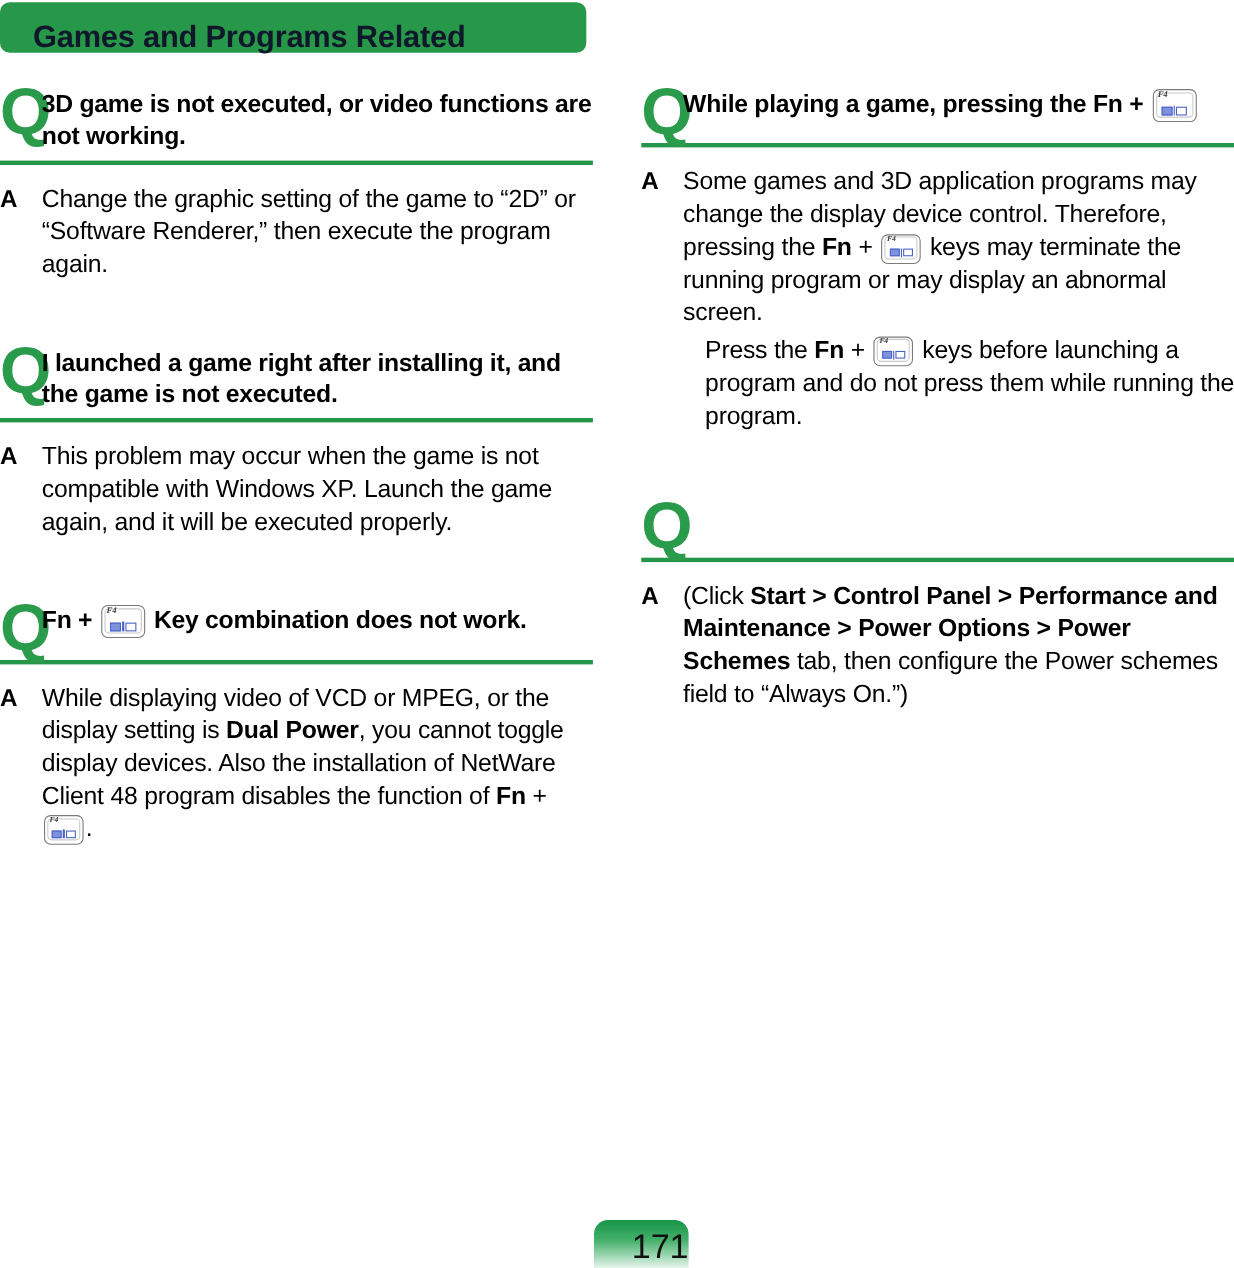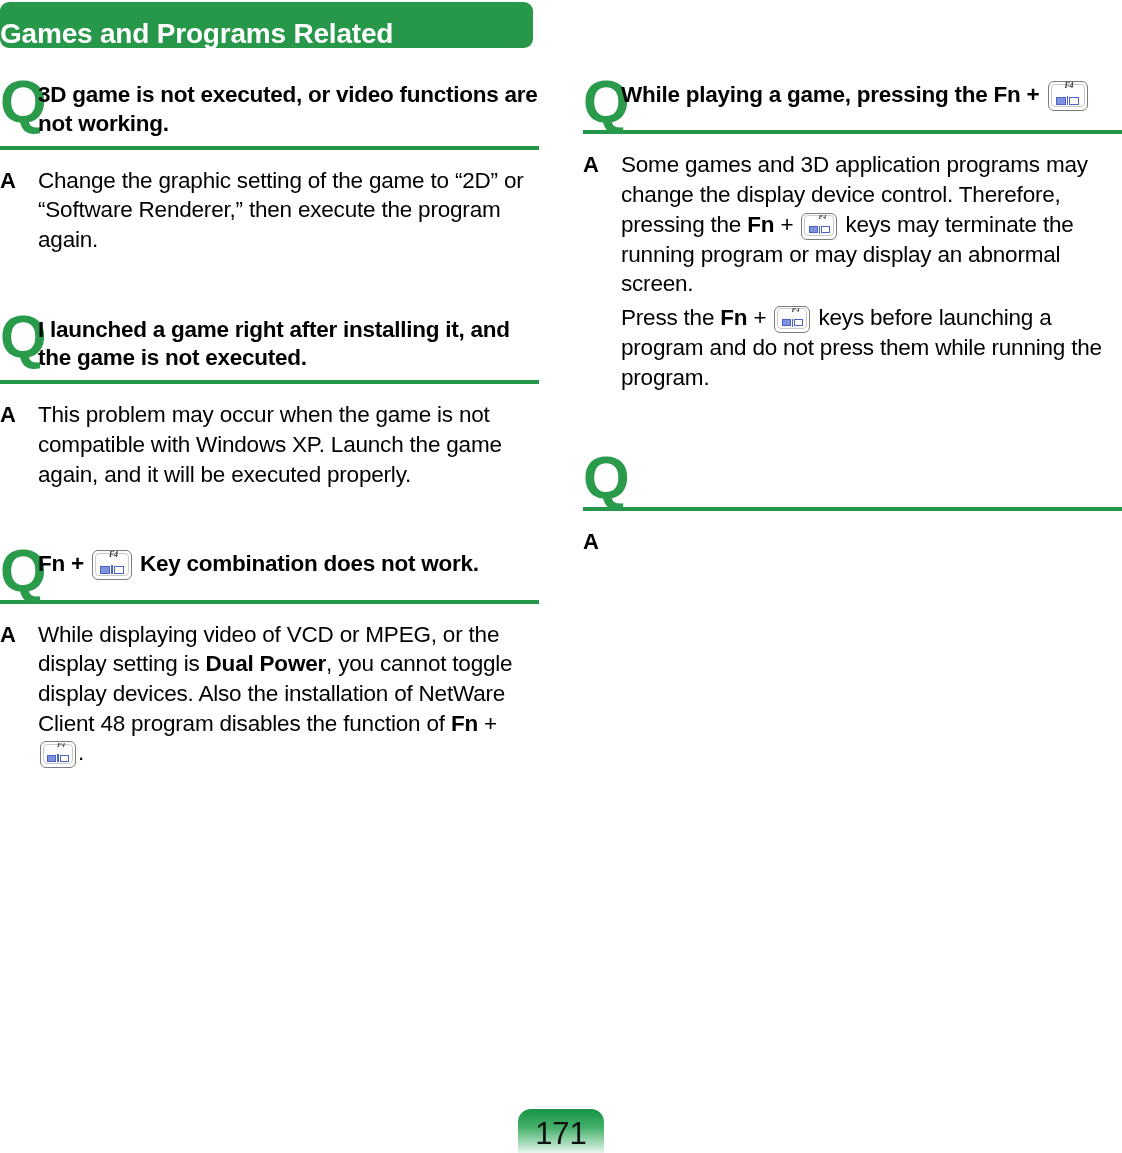--- a/index.html
+++ b/index.html
@@ -22,25 +22,25 @@
     left: 0;
     top: 2px;
     width: 533px;
     height: 46px;
     background: #27984a;
     border-radius: 9px;
     display: flex;
     align-items: center;
   }
   .banner-title {
-    color: #ffffff;
+    color: #0f172a;
     font-size: 28px;
     font-weight: bold;
     letter-spacing: -0.2px;
-    padding-left: 0;
+    padding-left: 30px;
     line-height: 1;
     margin-top: 17px;
   }
 
   
   .columns {
     position: absolute;
     top: 78px;
     left: 0;
     width: 1122px;
@@ -107,20 +107,21 @@
     flex: 1 1 auto;
     font-size: 22.5px;
     line-height: 1.32;
     letter-spacing: -0.2px;
   }
   .a-text p {
     margin: 0;
   }
   .a-text p + p {
     margin-top: 4px;
+    margin-left: 20px;
   }
   b, strong { font-weight: bold; }
   .gap-md { height: 58px; }
   .gap-lg { height: 62px; }
 
   
   .fkey {
     display: inline-block;
     position: relative;
     width: 40px;
@@ -137,21 +138,21 @@
     left: 2px;
     top: 1.5px;
     right: 2px;
     bottom: 3px;
     border: 1px solid #c9c9c9;
     border-radius: 4px;
     box-sizing: border-box;
   }
   .fkey .fkey-label {
     position: absolute;
-    left: 16px;
+    left: 4px;
     top: 0px;
     font-size: 8px;
     font-style: italic;
     font-weight: bold;
     color: #3a3a3a;
     line-height: 1;
     font-family: "Liberation Serif", serif;
   }
   .fkey .fkey-glyph {
     position: absolute;
@@ -190,30 +191,30 @@
     vertical-align: -8px;
   }
   .fkey.sm .fkey-label { font-size: 7px; }
   .fkey.sm .mon-filled,
   .fkey.sm .mon-open { width: 9px; height: 7px; }
   .fkey.sm .mon-bar { height: 8px; }
 
   
   .page-tab {
     position: absolute;
-    left: 518px;
+    left: 540px;
     bottom: 0;
     width: 86px;
     height: 44px;
     border-top-left-radius: 13px;
     border-top-right-radius: 13px;
     background: linear-gradient(to bottom, #169447 0%, #45b06a 42%, #a8dcbb 78%, #e9f6ee 100%);
     display: flex;
     align-items: flex-end;
-    justify-content: center;
+    justify-content: flex-end;
   }
   .page-num {
     font-size: 31px;
     color: #111111;
     line-height: 1;
     padding-bottom: 4px;
     font-family: "Liberation Sans", sans-serif;
   }
 </style>
 </head>
@@ -315,20 +316,21 @@
     <div class="gap-lg"></div>
 
     <div class="qa-block">
       <div class="q-row">
         <div class="q-mark">Q</div>
       </div>
       <div class="divider"></div>
       <div class="a-row">
         <div class="a-mark">A</div>
         <div class="a-text">
+          <p><span>(Click </span><b>Start &gt; Control Panel &gt; Performance and Maintenance &gt; Power Options &gt; Power Schemes</b><span> tab, then configure the Power schemes field to “Always On.”)</span></p>
         </div>
       </div>
     </div>
 
   </div>
 
 </div>
 
 <div class="page-tab">
   <div class="page-num">171</div>

